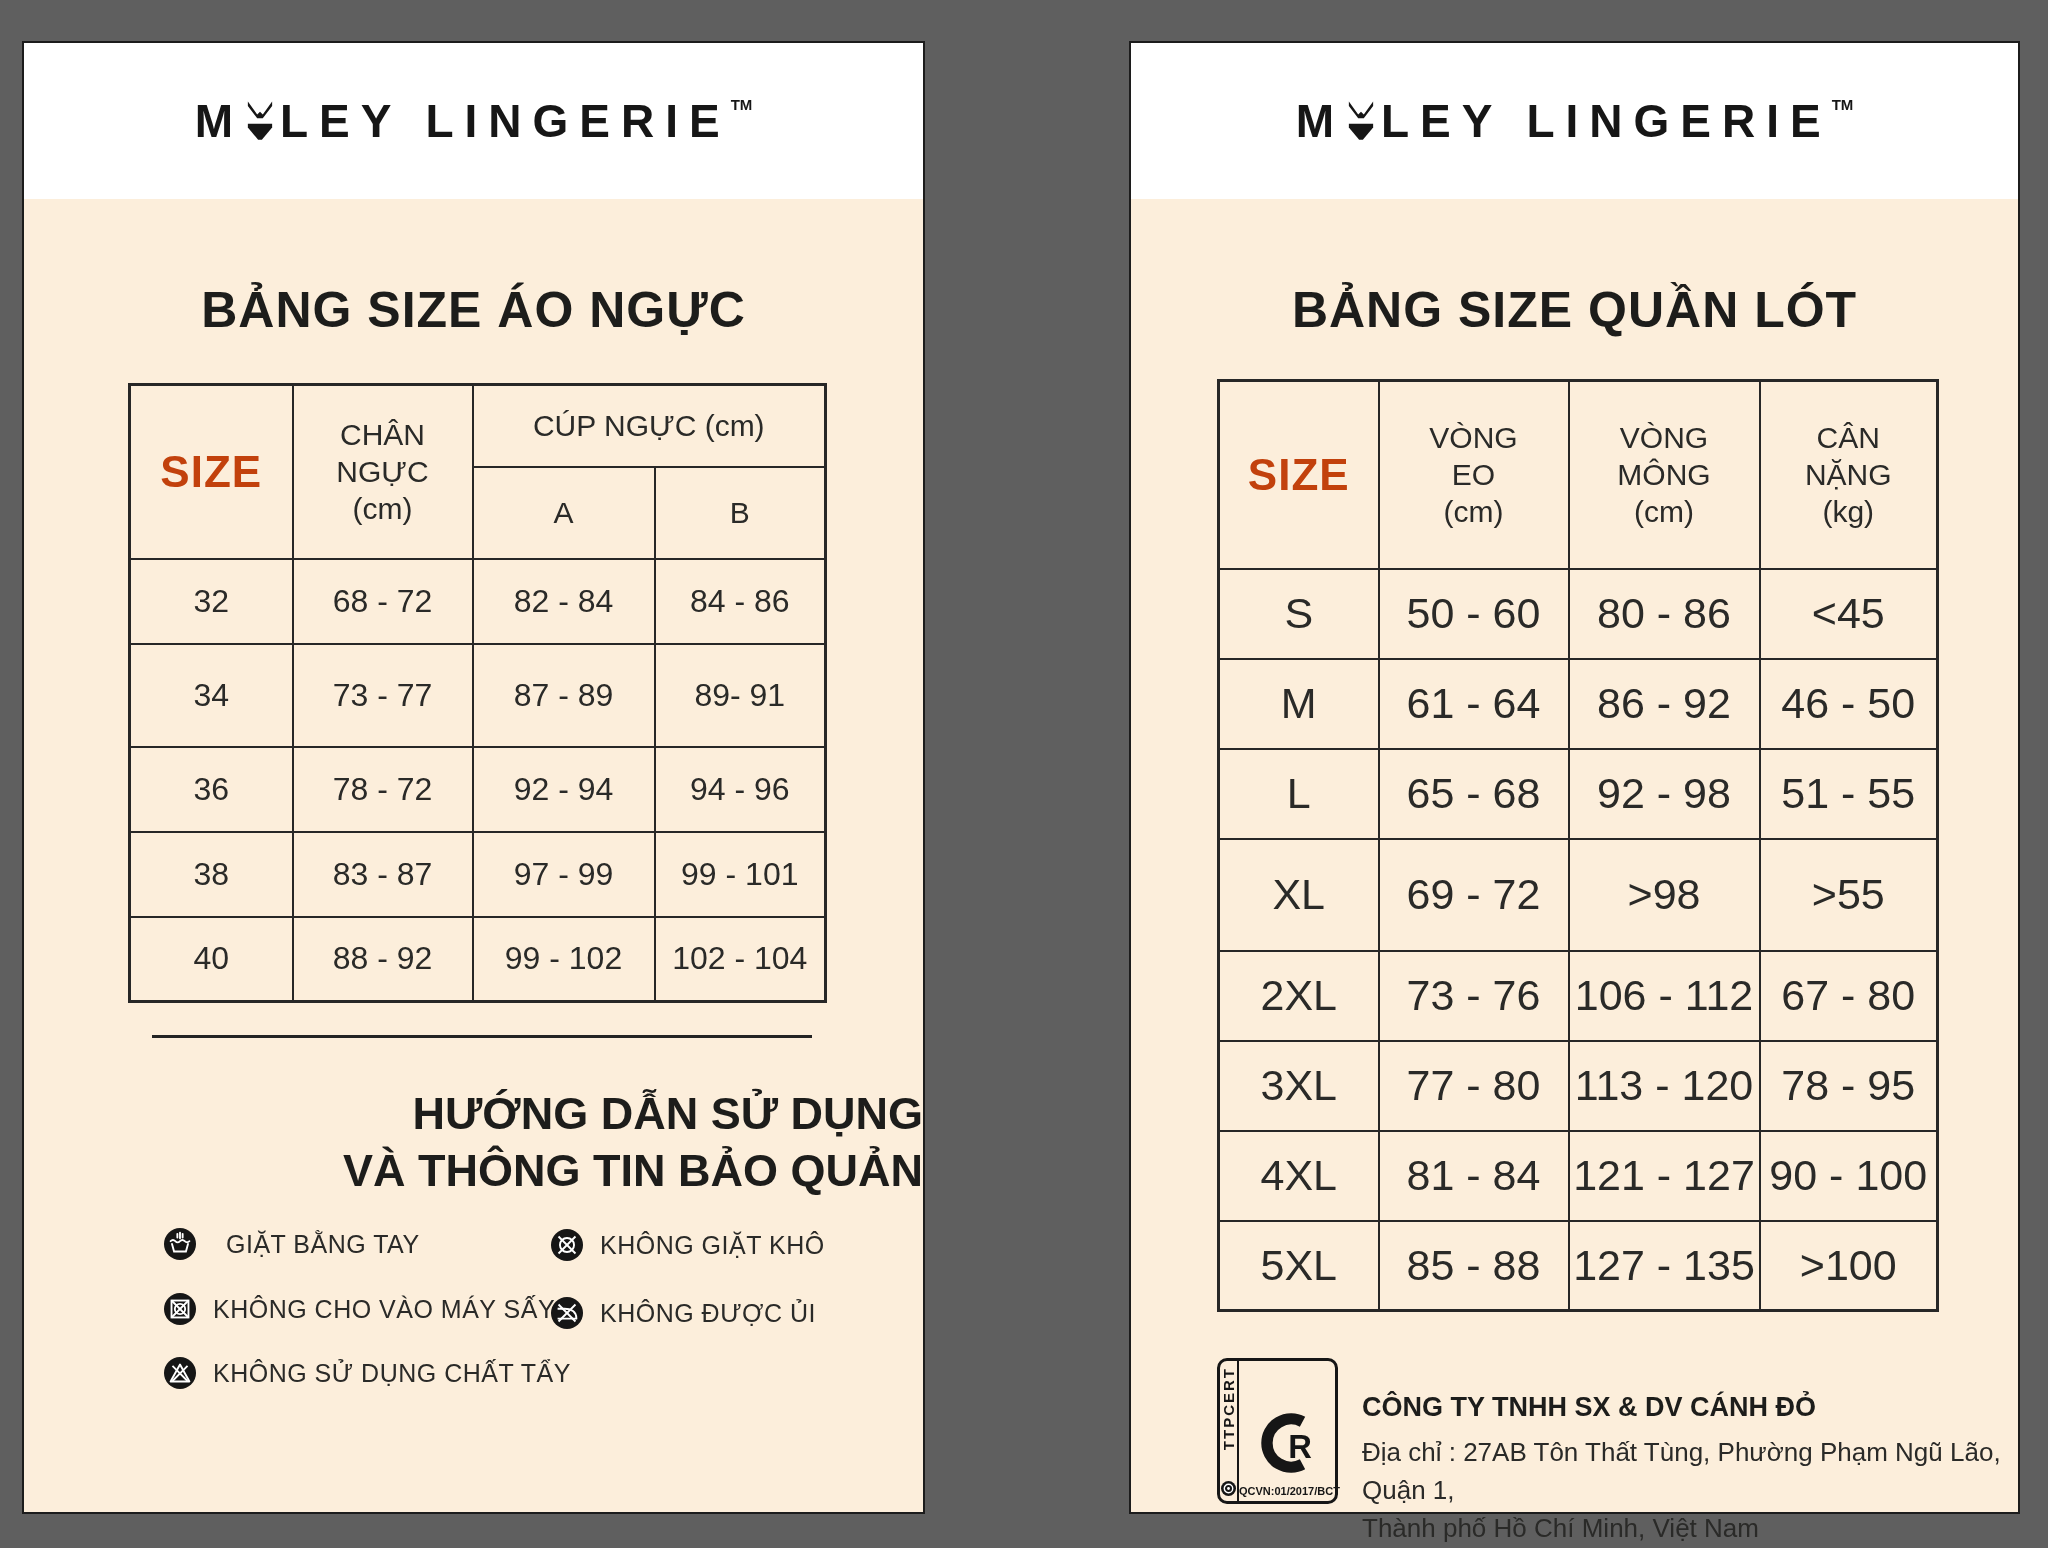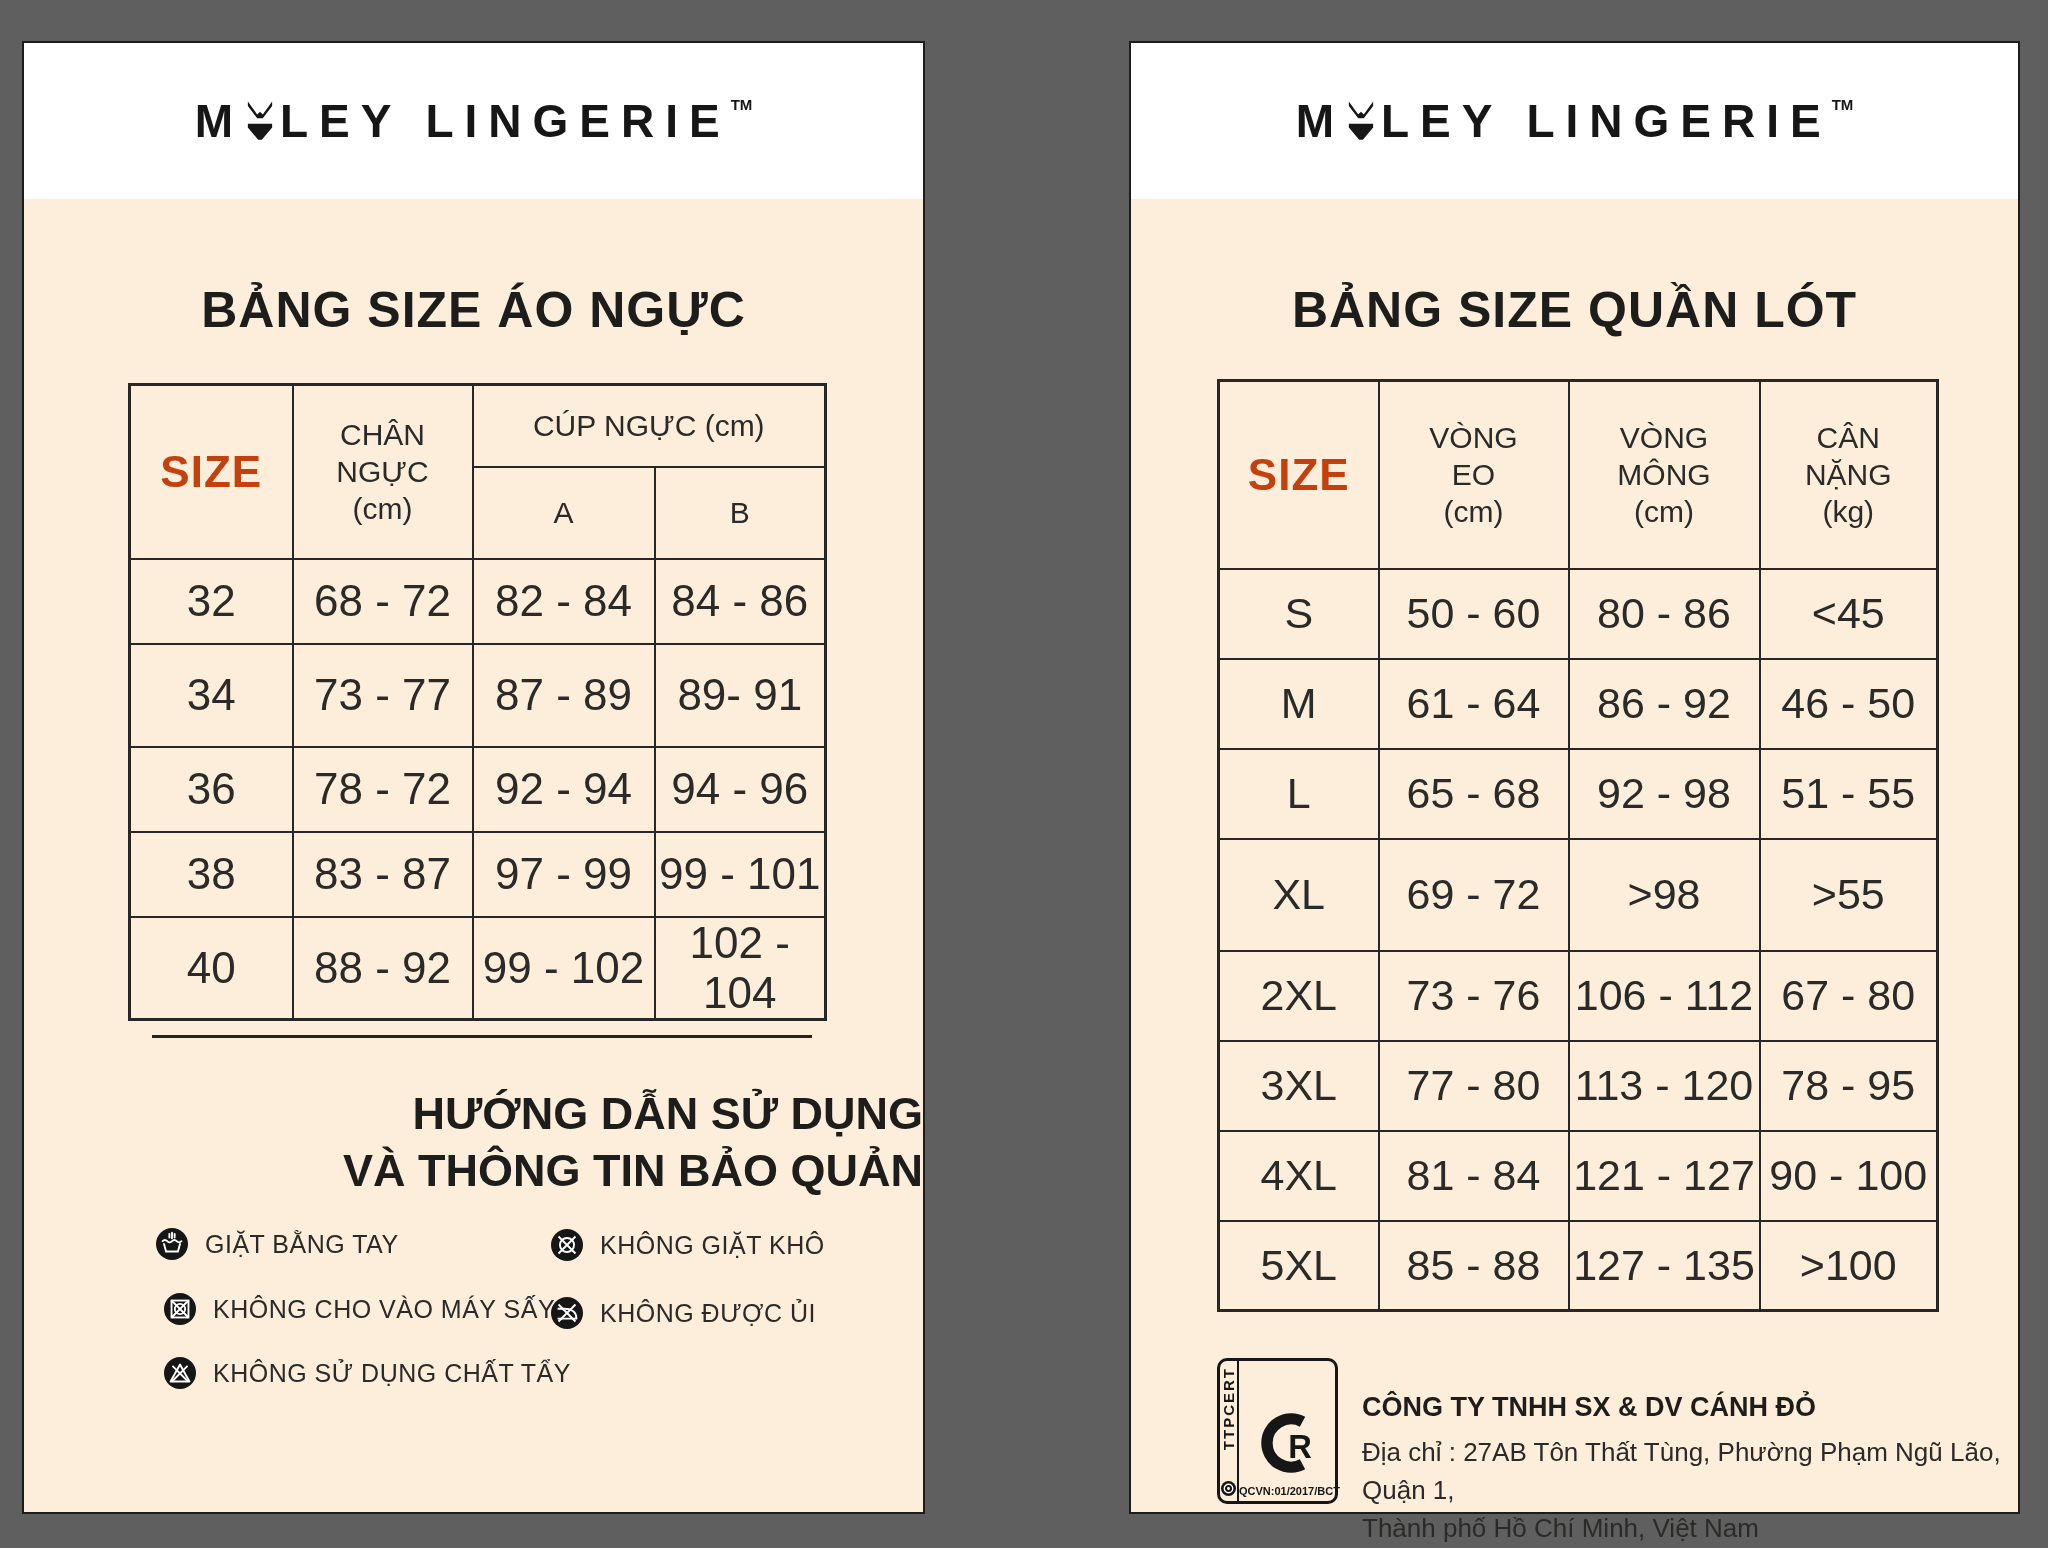--- a/index.html
+++ b/index.html
@@ -31,21 +31,21 @@
     position:absolute;border-collapse:collapse;table-layout:fixed;
     color:#2a2a28;
   }
   table.size-table th,table.size-table td{
     border:2px solid #272727;text-align:center;vertical-align:middle;padding:0;
   }
   table.size-table{border:3px solid #272727;}
   th.size-h{font-size:44px;font-weight:900;color:#c2410c;letter-spacing:1px;}
   th.sub{font-size:30px;font-weight:400;line-height:37px;}
   .preline{white-space:pre-line;}
-  #table-bra td{font-size:44px;font-weight:400;}
+  #table-bra td{font-size:32px;font-weight:400;}
   #table-panty td{font-size:43px;font-weight:400;}
   .divider{position:absolute;height:3px;background:#232323;}
   .care-heading{
     position:absolute;left:0;width:100%;text-align:right;
     font-size:45px;font-weight:900;line-height:57px;color:#1d1d1b;
   }
   .care-item{position:absolute;display:flex;align-items:center;height:32px;}
   .care-icon{width:32px;height:32px;display:block;flex:none;}
   .care-label{margin-left:17px;font-size:25px;letter-spacing:0.5px;white-space:nowrap;color:#2a2a28;}
   .cert-box{
@@ -140,21 +140,21 @@
     </tbody>
       </table>
 
     <div class="divider" style="left:128px;top:992px;width:660px;"></div>
 
     <div class="care-heading" style="top:1042px;">
       <div>HƯỚNG DẪN SỬ DỤNG</div>
       <div>VÀ THÔNG TIN BẢO QUẢN</div>
     </div>
 
-    <div class="care-item" style="left:132px;top:1185px;">
+    <div class="care-item" style="left:140px;top:1185px;gap:13px;">
       <svg class="care-icon" viewBox="0 0 34 34">
         <circle cx="17" cy="17" r="17" fill="#161616"></circle>
         <g stroke="#ffffff" stroke-width="2" fill="none" stroke-linecap="round">
           <path d="M7 14 q2.5 -2.5 5 0 q2.5 2.5 5 0 q2.5 -2.5 5 0 q2.5 2.5 5 0"></path>
           <path d="M8.5 17 l2.2 8 h12.6 l2.2 -8"></path>
           <path d="M17 5 v6 M14.2 6.2 v4 M19.8 6.2 v4"></path>
         </g>
       </svg>
       <span class="care-label">GIẶT BẰNG TAY</span>
     </div>

